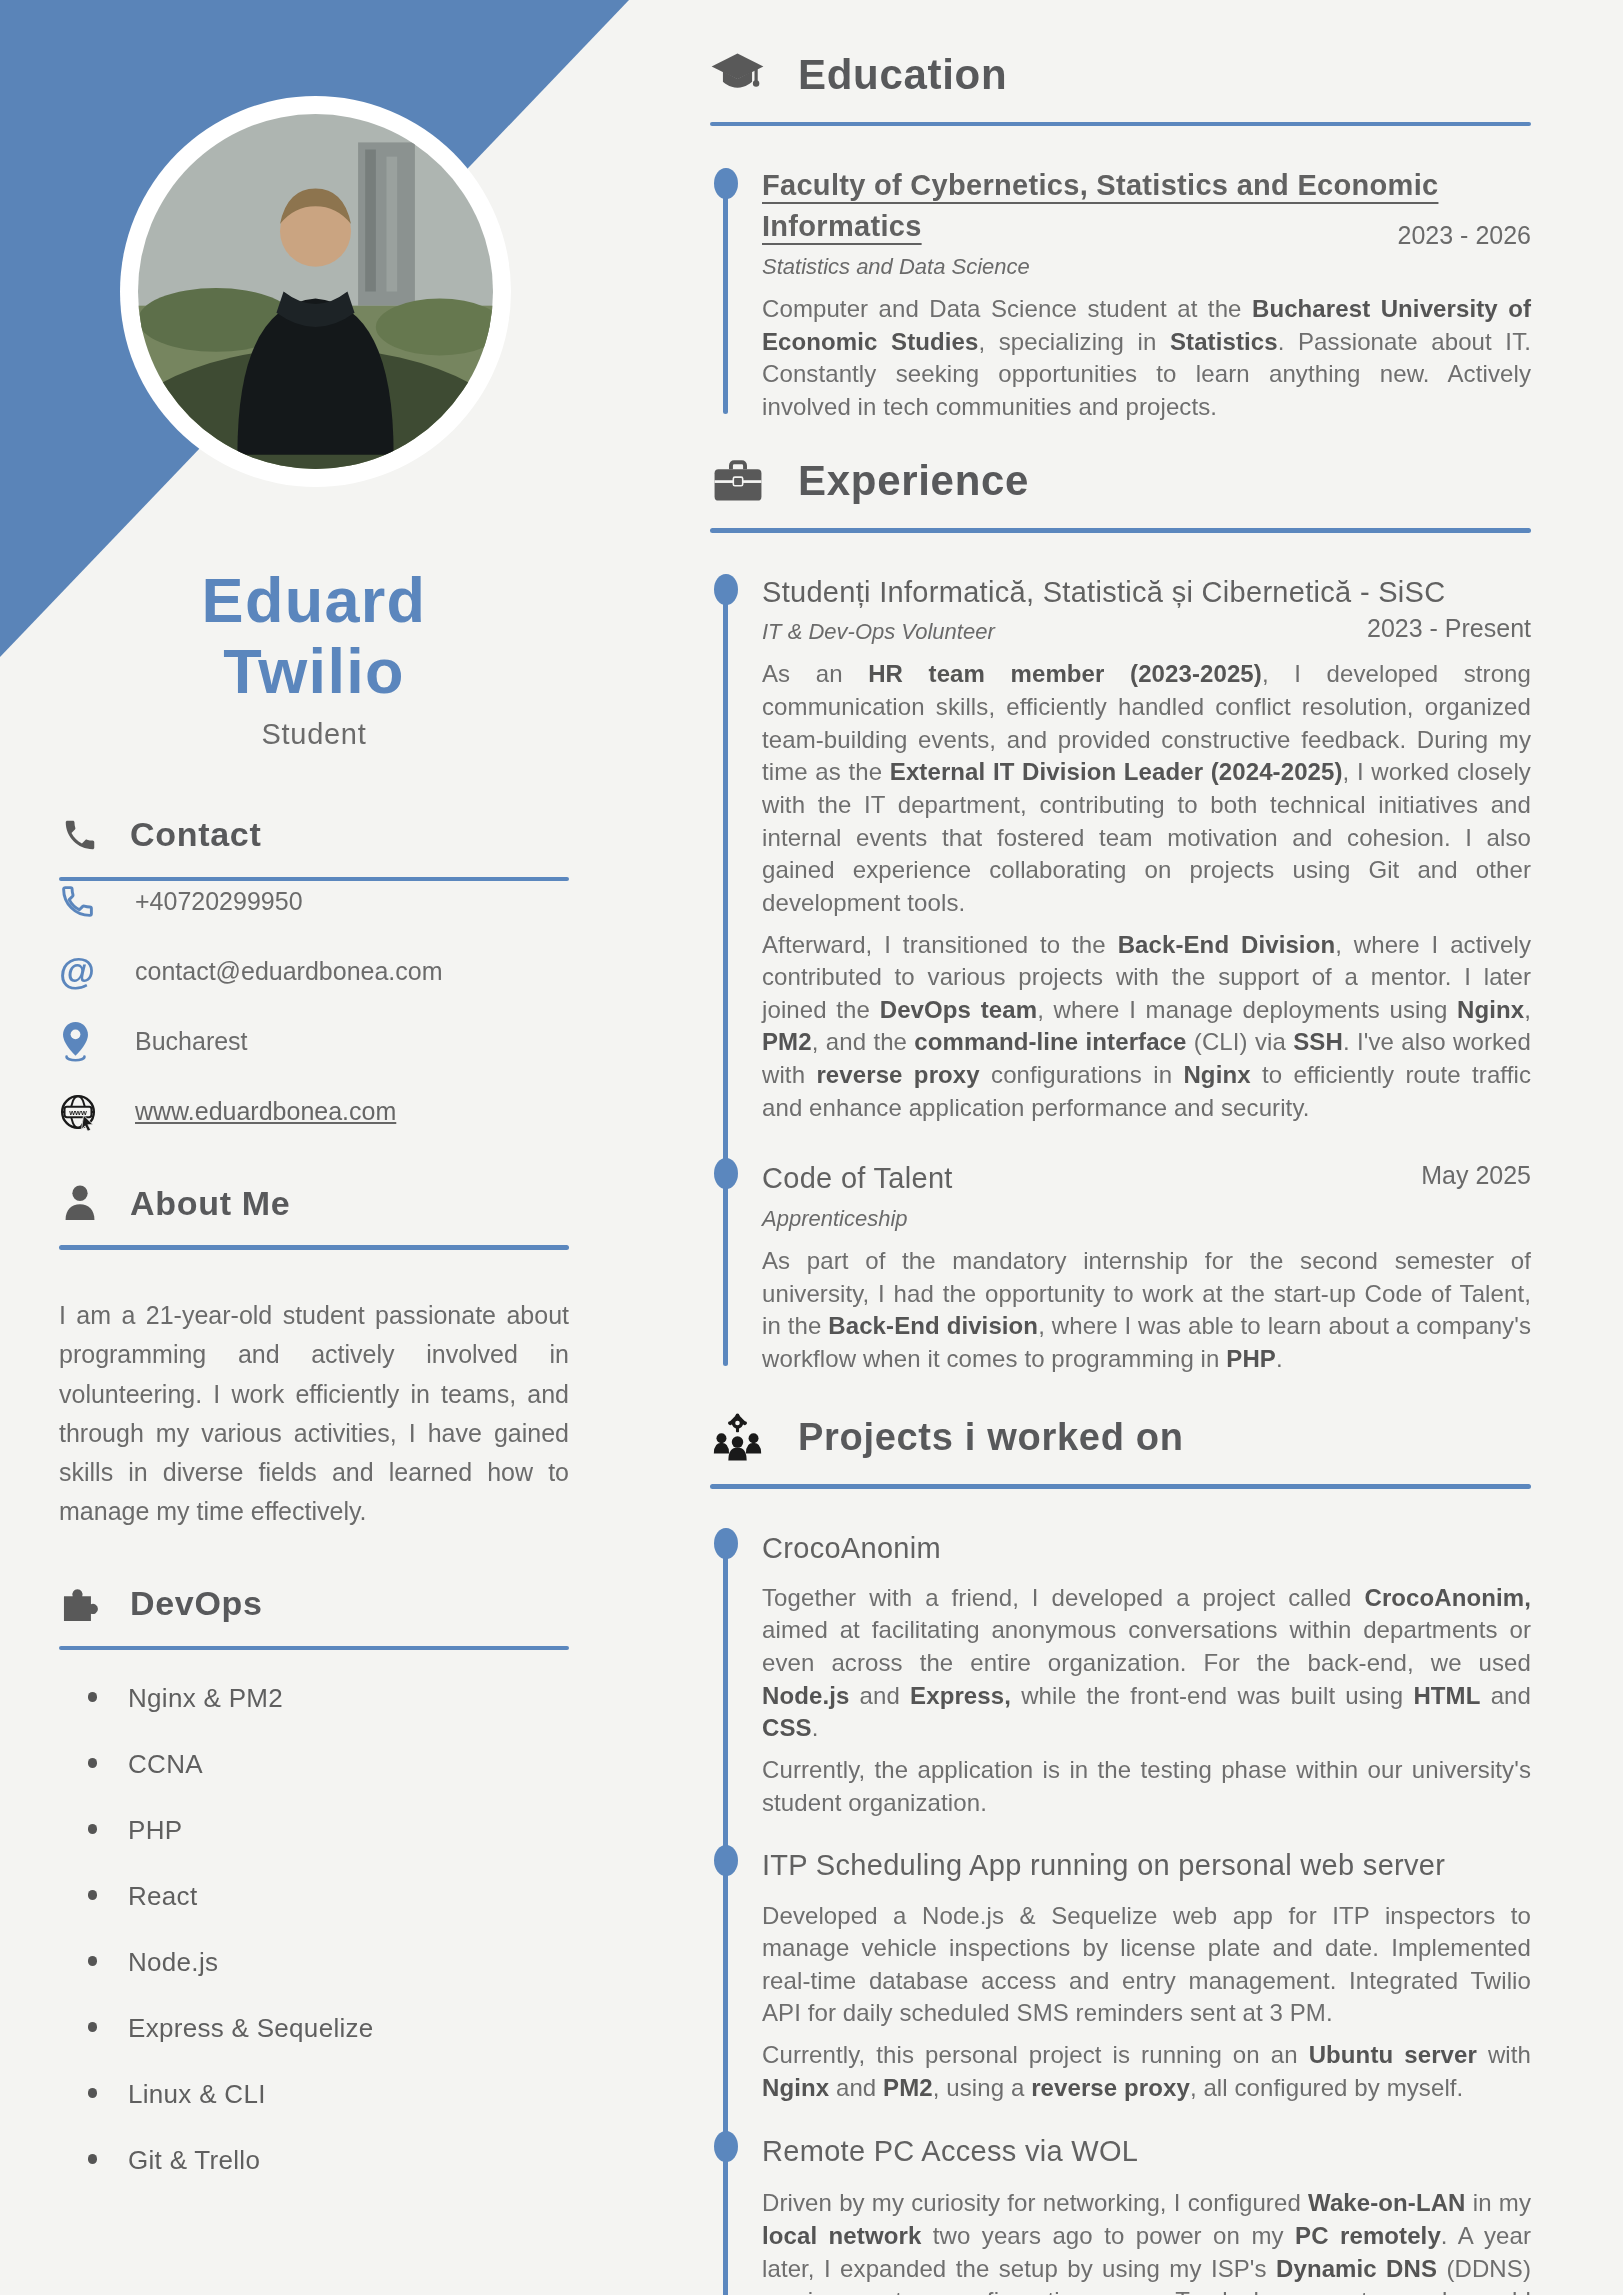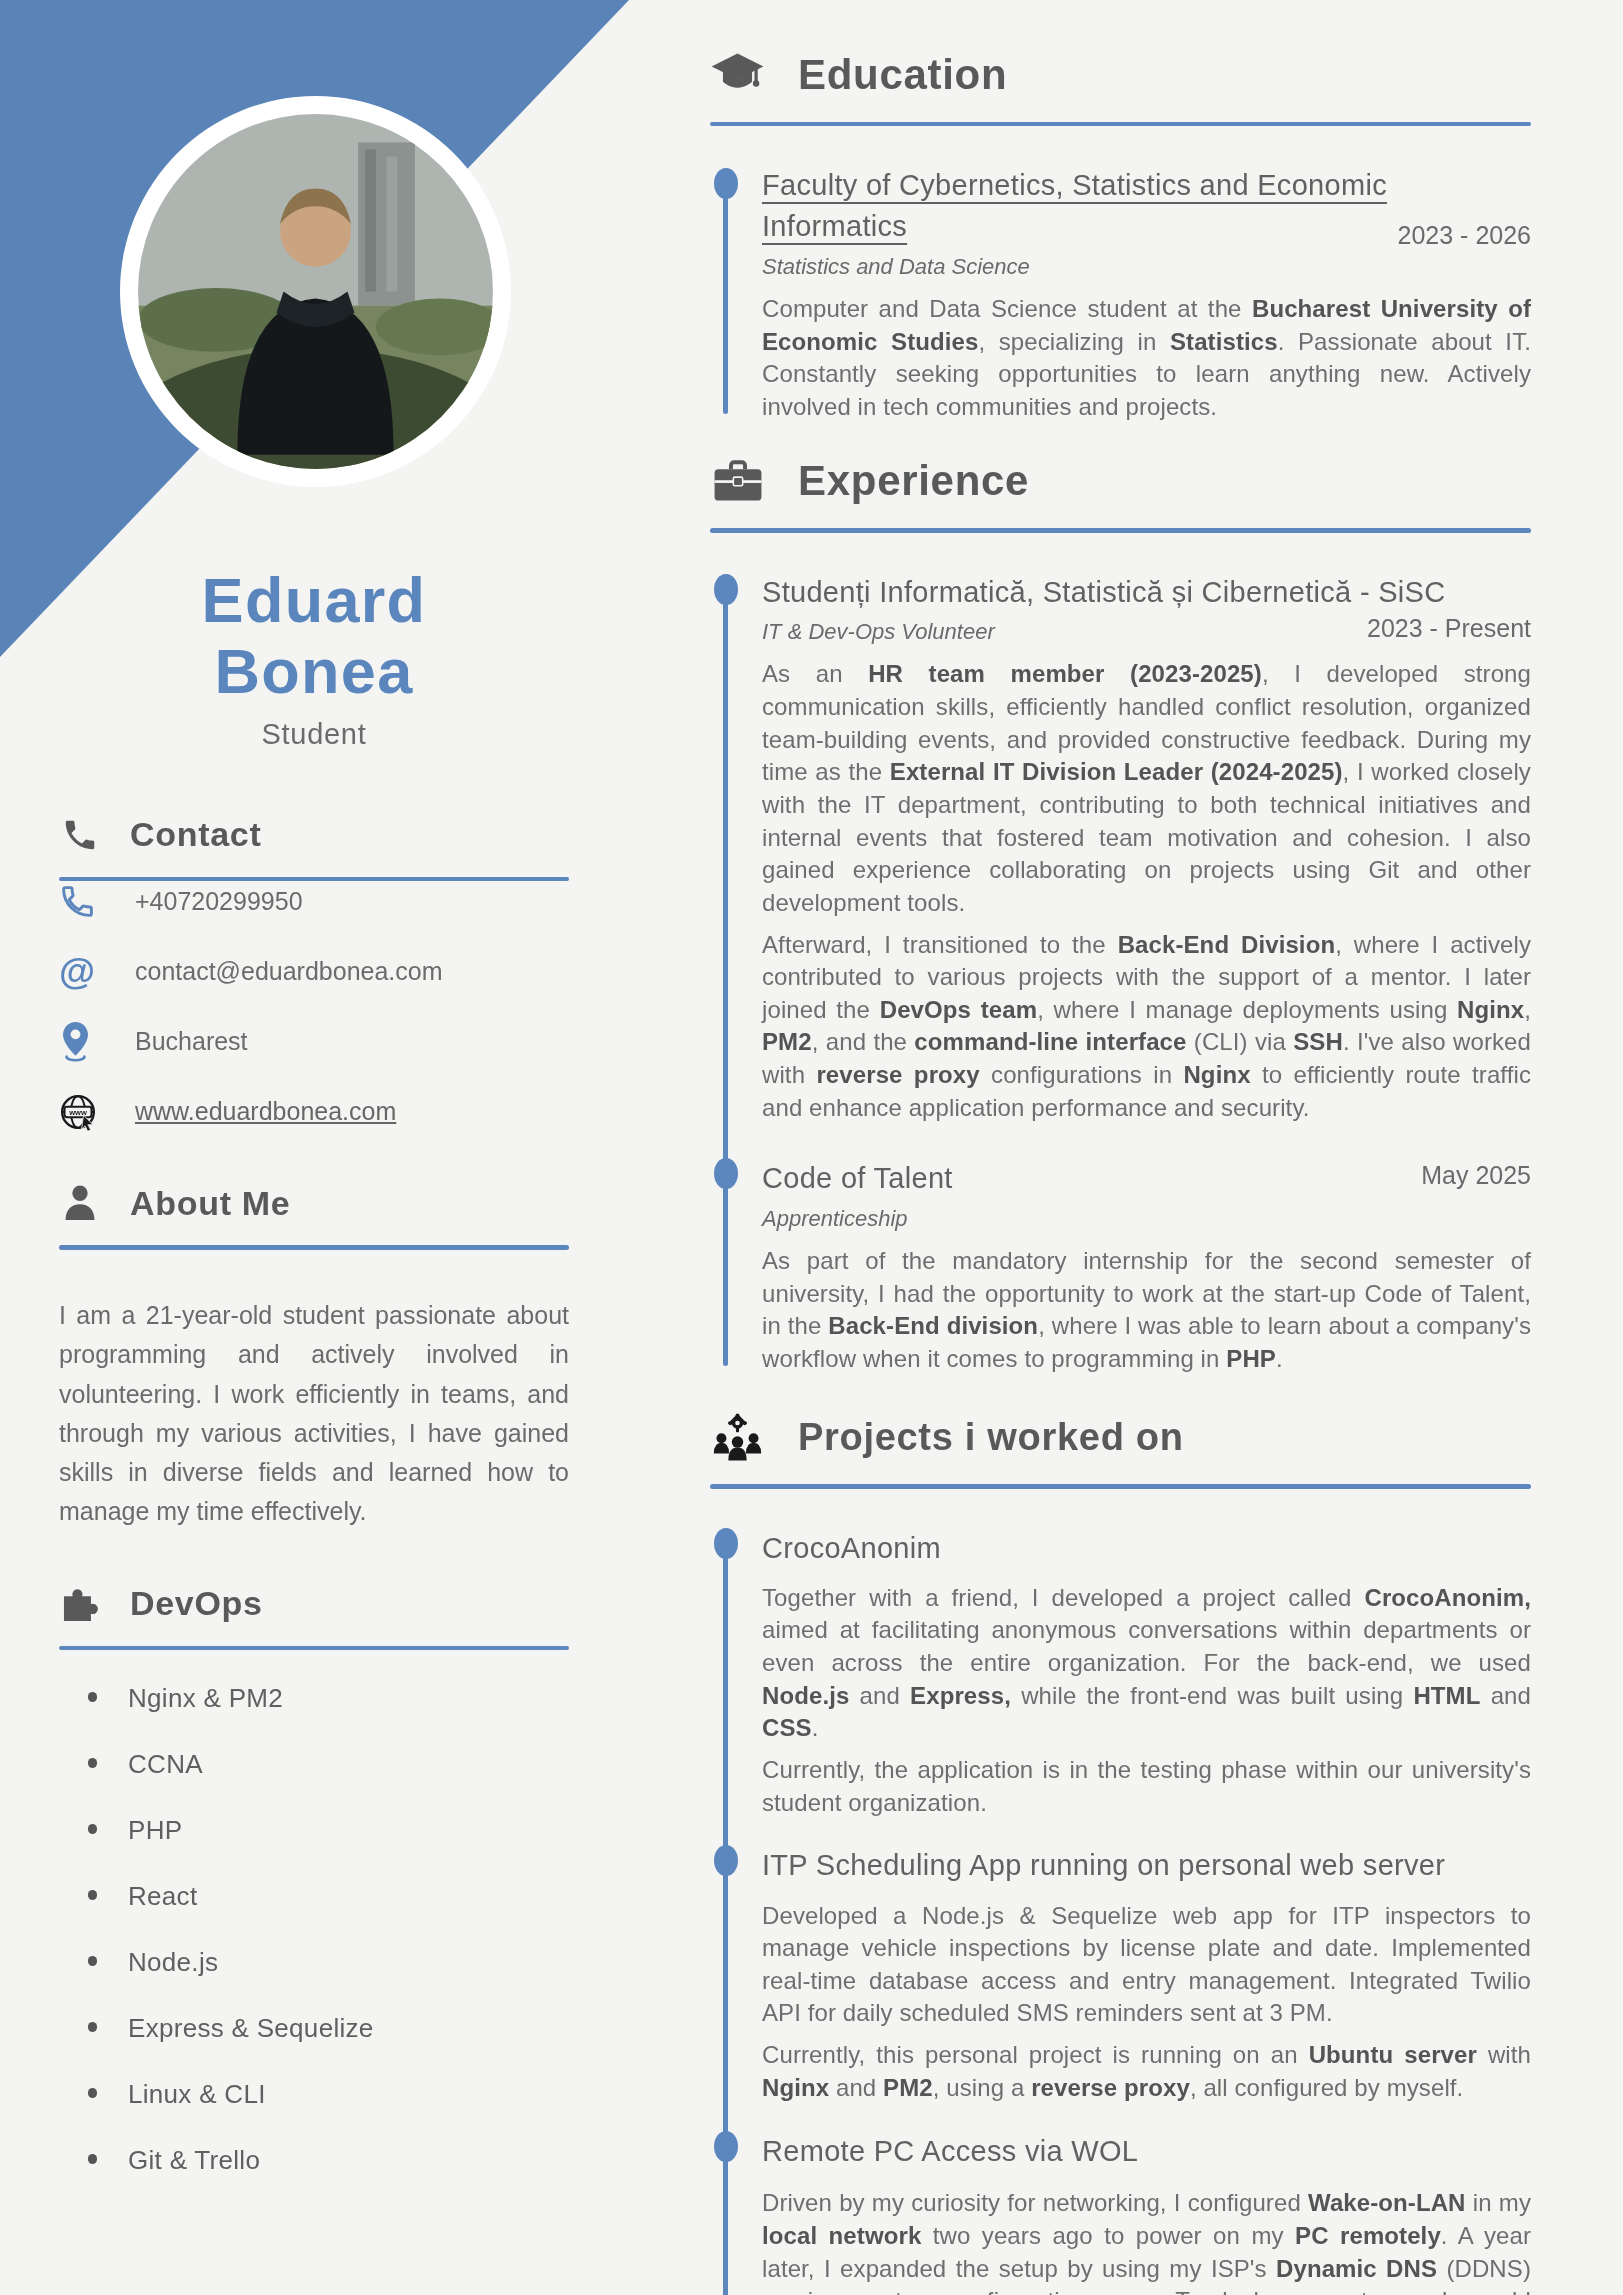--- a/index.html
+++ b/index.html
@@ -37,21 +37,21 @@
   .m-head .lbl{font-size:42px;font-weight:700;color:#58595b;letter-spacing:0.7px;}
   .m-head .lbl.small{font-size:38px;}
   .m-rule{margin-top:19.6px;height:4.6px;background:#5b87be;border-radius:2.6px;}
   .tl{position:relative;padding-left:52px;margin-top:39px;}
   .tl-line{position:absolute;left:13px;top:18.3px;bottom:9.2px;width:4.6px;background:#5b87be;border-radius:2.6px;}
   .entry{position:relative;}
   .entry + .entry{margin-top:34px;}
   .dot{position:absolute;left:-48px;top:2.6px;width:23.6px;height:31px;border-radius:50%;background:#5b87be;}
   .e-head{position:relative;}
   .e-title{font-size:29px;color:#616161;letter-spacing:0.3px;line-height:1.42;}
-  .e-title.link{text-decoration:underline;text-underline-offset:6.5px;max-width:693px;}
+  .e-title.link{text-decoration:underline;text-underline-offset:6.5px;max-width:693px;font-weight:bold;}
   .e-sub{font-size:22px;font-style:italic;color:#6a6a6a;margin-top:6.5px;}
   .e-date{position:absolute;right:0;font-size:25px;color:#6a6a6a;white-space:nowrap;}
   .para{margin:9.2px 0 0 0;font-size:24px;line-height:1.36;text-align:justify;color:#6e6e6e;letter-spacing:0.1px;}
   .para:first-of-type{margin-top:13px;}
   .rich .b{font-weight:700;color:#545454;}
   .sect{margin-top:30px;}
   .sect.gap-lg{margin-top:34px;}
   svg{display:block;}
 </style>
 </head>
@@ -76,21 +76,21 @@
         <path d="M40,31 q2,-10 10,-10 q8,0 10,10 q-4,-5 -10,-5 q-6,0 -10,5 Z" fill="#8d744e"></path>
         <path d="M28,96 q0,-42 22,-44 q22,2 22,44 Z" fill="#14181a"></path>
         <path d="M41,50 q9,7 18,0 l2,6 q-11,8 -22,0 Z" fill="#1d2326"></path>
       </svg>
     </div>
   </div>
 
   <div class="sidebar">
     <div class="name">
       <div>Eduard</div>
-      <div>Bonea</div>
+      <div>Twilio</div>
     </div>
     <div class="role">Student</div>
 
     <div class="sb-head">
       <span class="ic">
         <svg width="38" height="38" viewBox="0 0 24 24">
             <path fill="#595959" d="M6.62 10.79c1.44 2.83 3.76 5.14 6.59 6.59l2.2-2.2c.27-.27.67-.36 1.02-.24 1.12.37 2.33.57 3.57.57.55 0 1 .45 1 1V20c0 .55-.45 1-1 1-9.39 0-17-7.61-17-17 0-.55.45-1 1-1h3.5c.55 0 1 .45 1 1 0 1.25.2 2.45.57 3.57.11.35.03.74-.25 1.02l-2.2 2.2z"></path>
           </svg>
       </span>
       <span class="lbl">Contact</span>

